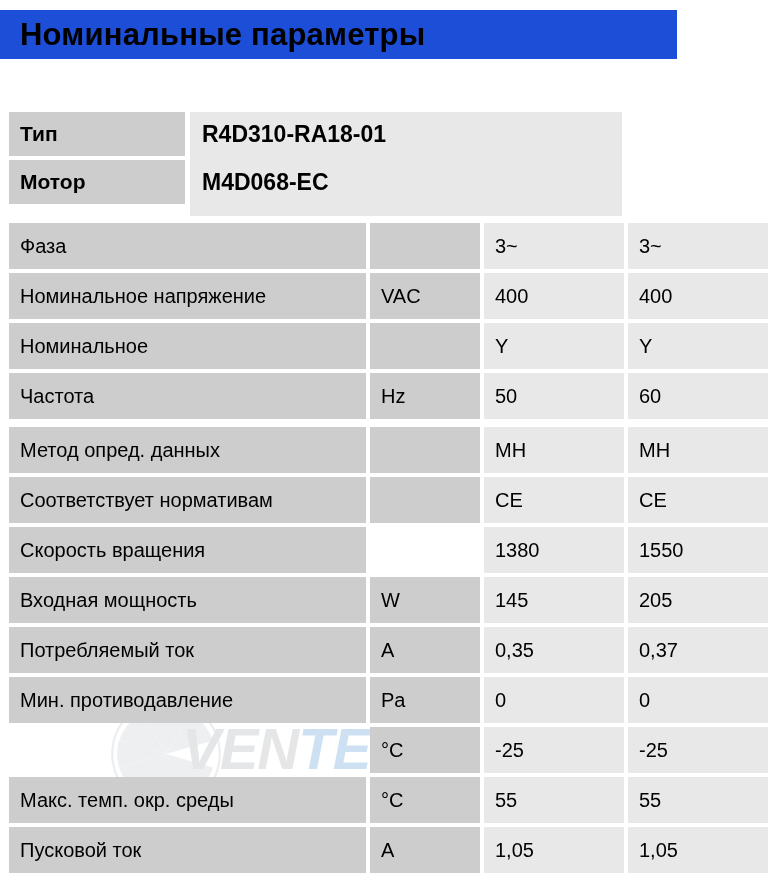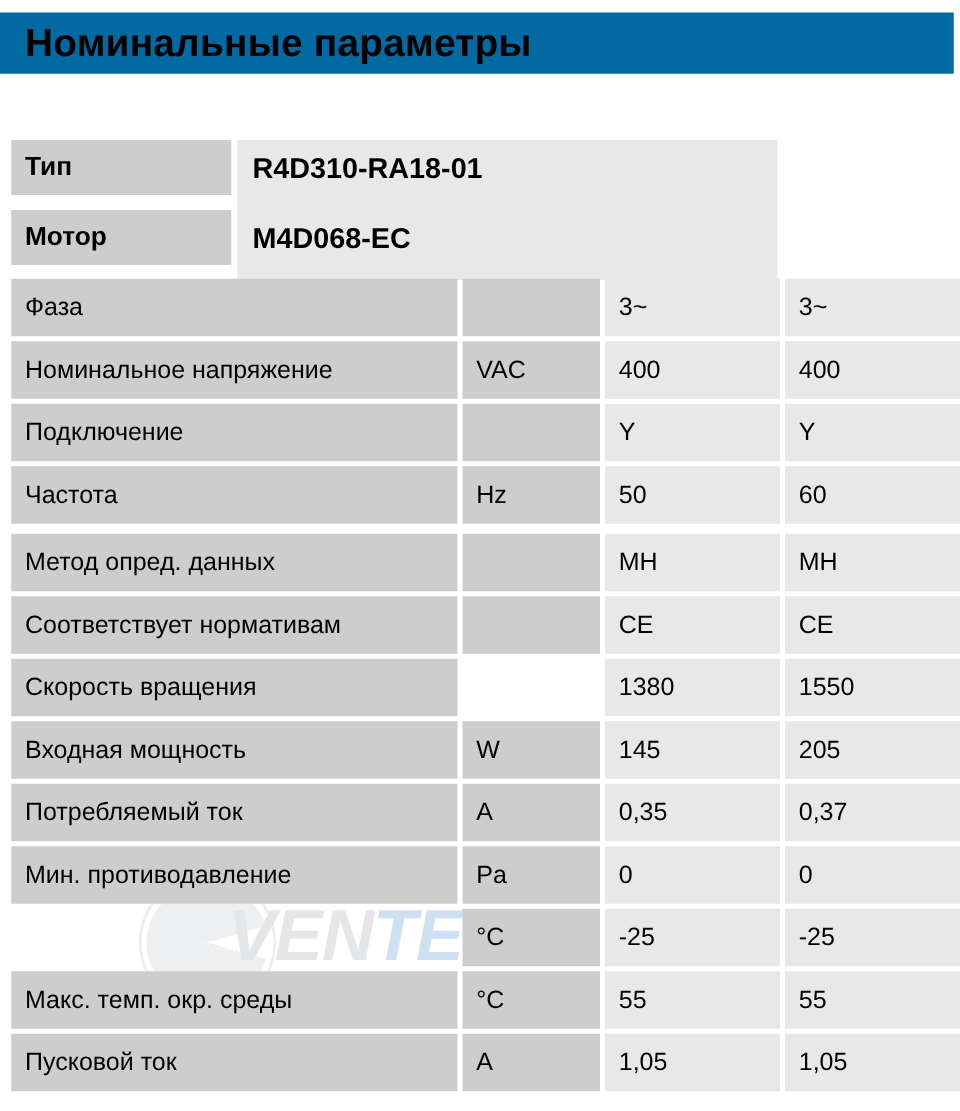--- a/index.html
+++ b/index.html
@@ -48,23 +48,23 @@
     white-space: nowrap;
   }
   #watermark .wm-a { color: #a9adb1; }
   #watermark .wm-b { color: #5b9ed6; }
 
   
   #title-banner {
     position: absolute;
     left: 0;
     top: 10px;
-    width: 763px;
+    width: 677px;
     height: 49px;
-    background: #0369a1;
+    background: #1d4ed8;
     z-index: 10;
   }
   #title-banner .title-text {
     position: absolute;
     left: 20px;
     top: 5px;
     font-size: 31px;
     font-weight: bold;
     letter-spacing: .2px;
     white-space: nowrap;
@@ -75,21 +75,21 @@
   #ident-block {
     position: absolute;
     left: 0;
     top: 112px;
     width: 768px;
     z-index: 10;
   }
   .ident-row {
     position: relative;
     height: 44px;
-    margin-bottom: 12px;
+    margin-bottom: 4px;
   }
   .ident-key {
     position: absolute;
     left: 9px;
     top: 0;
     width: 176px;
     height: 44px;
     background: #cdcdcd;
     font-size: 21px;
     font-weight: bold;
@@ -213,21 +213,21 @@
         <div class="cell c-v1">3~</div>
         <div class="cell c-v2">3~</div>
       </div>
       <div class="spec-row">
         <div class="cell c-unit">VAC</div>
         <div class="cell c-label">Номинальное напряжение</div>
         <div class="cell c-v1">400</div>
         <div class="cell c-v2">400</div>
       </div>
       <div class="spec-row">
-        <div class="cell c-label">Подключение</div>
+        <div class="cell c-label">Номинальное</div>
         <div class="cell c-unit"></div>
         <div class="cell c-v1">Y</div>
         <div class="cell c-v2">Y</div>
       </div>
       <div class="spec-row">
         <div class="cell c-label">Частота</div>
         <div class="cell c-unit">Hz</div>
         <div class="cell c-v1">50</div>
         <div class="cell c-v2">60</div>
       </div>

